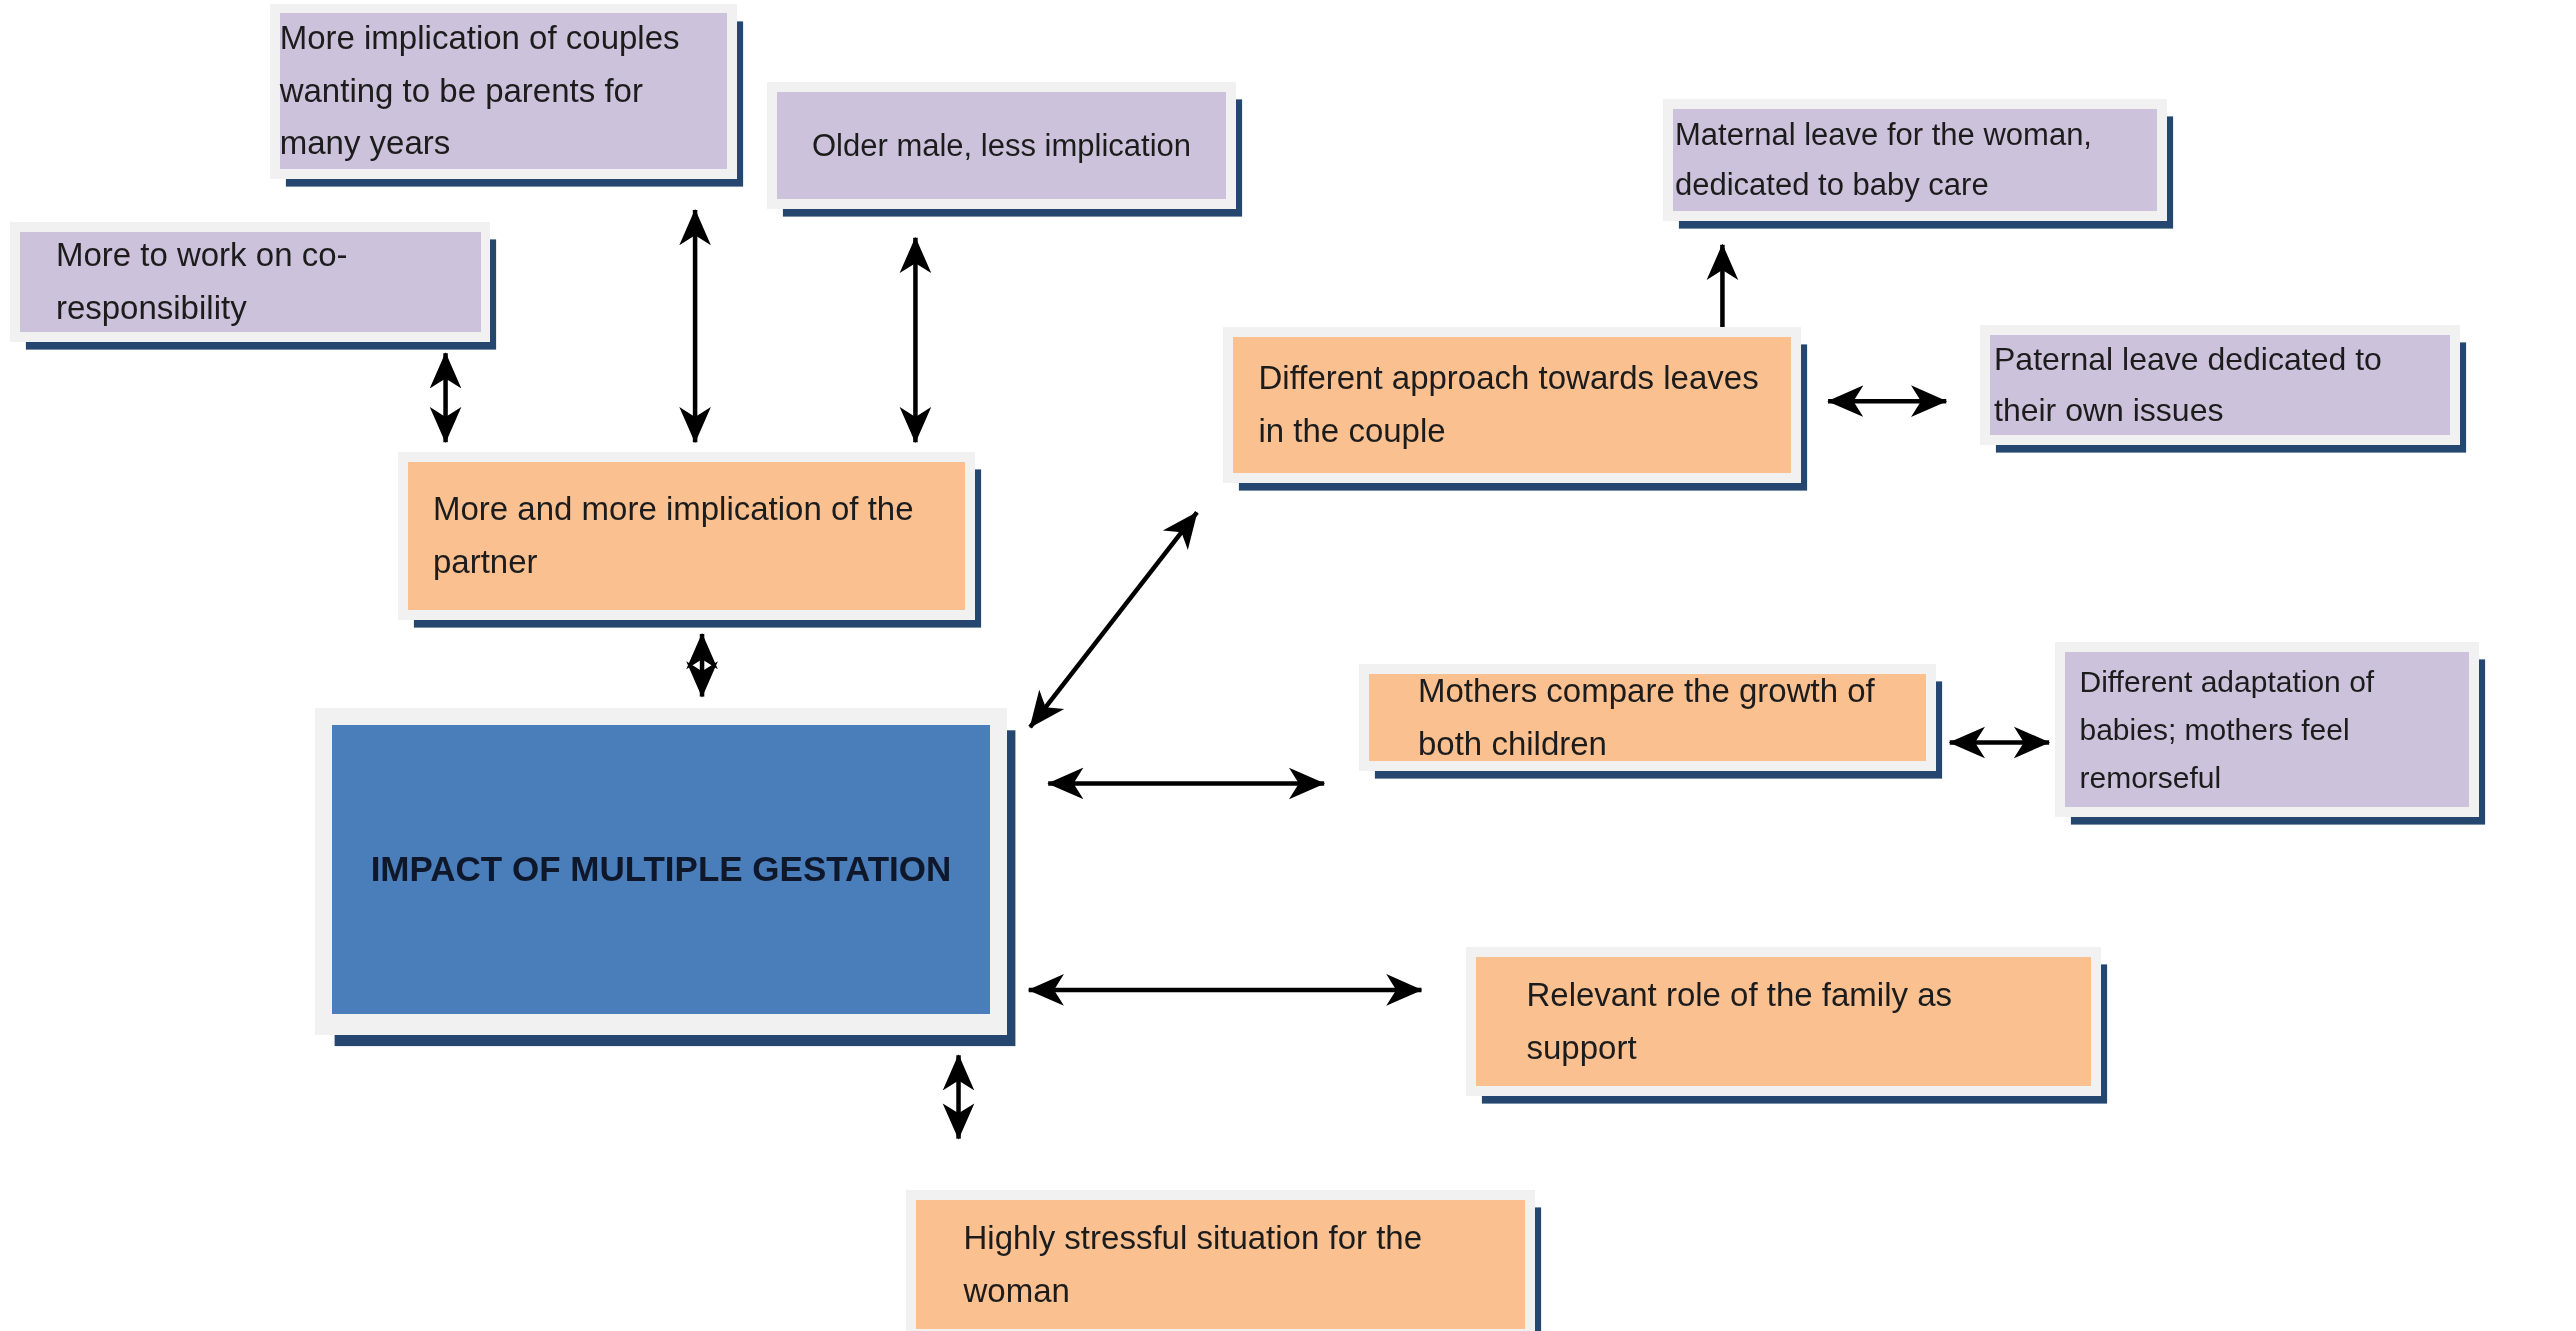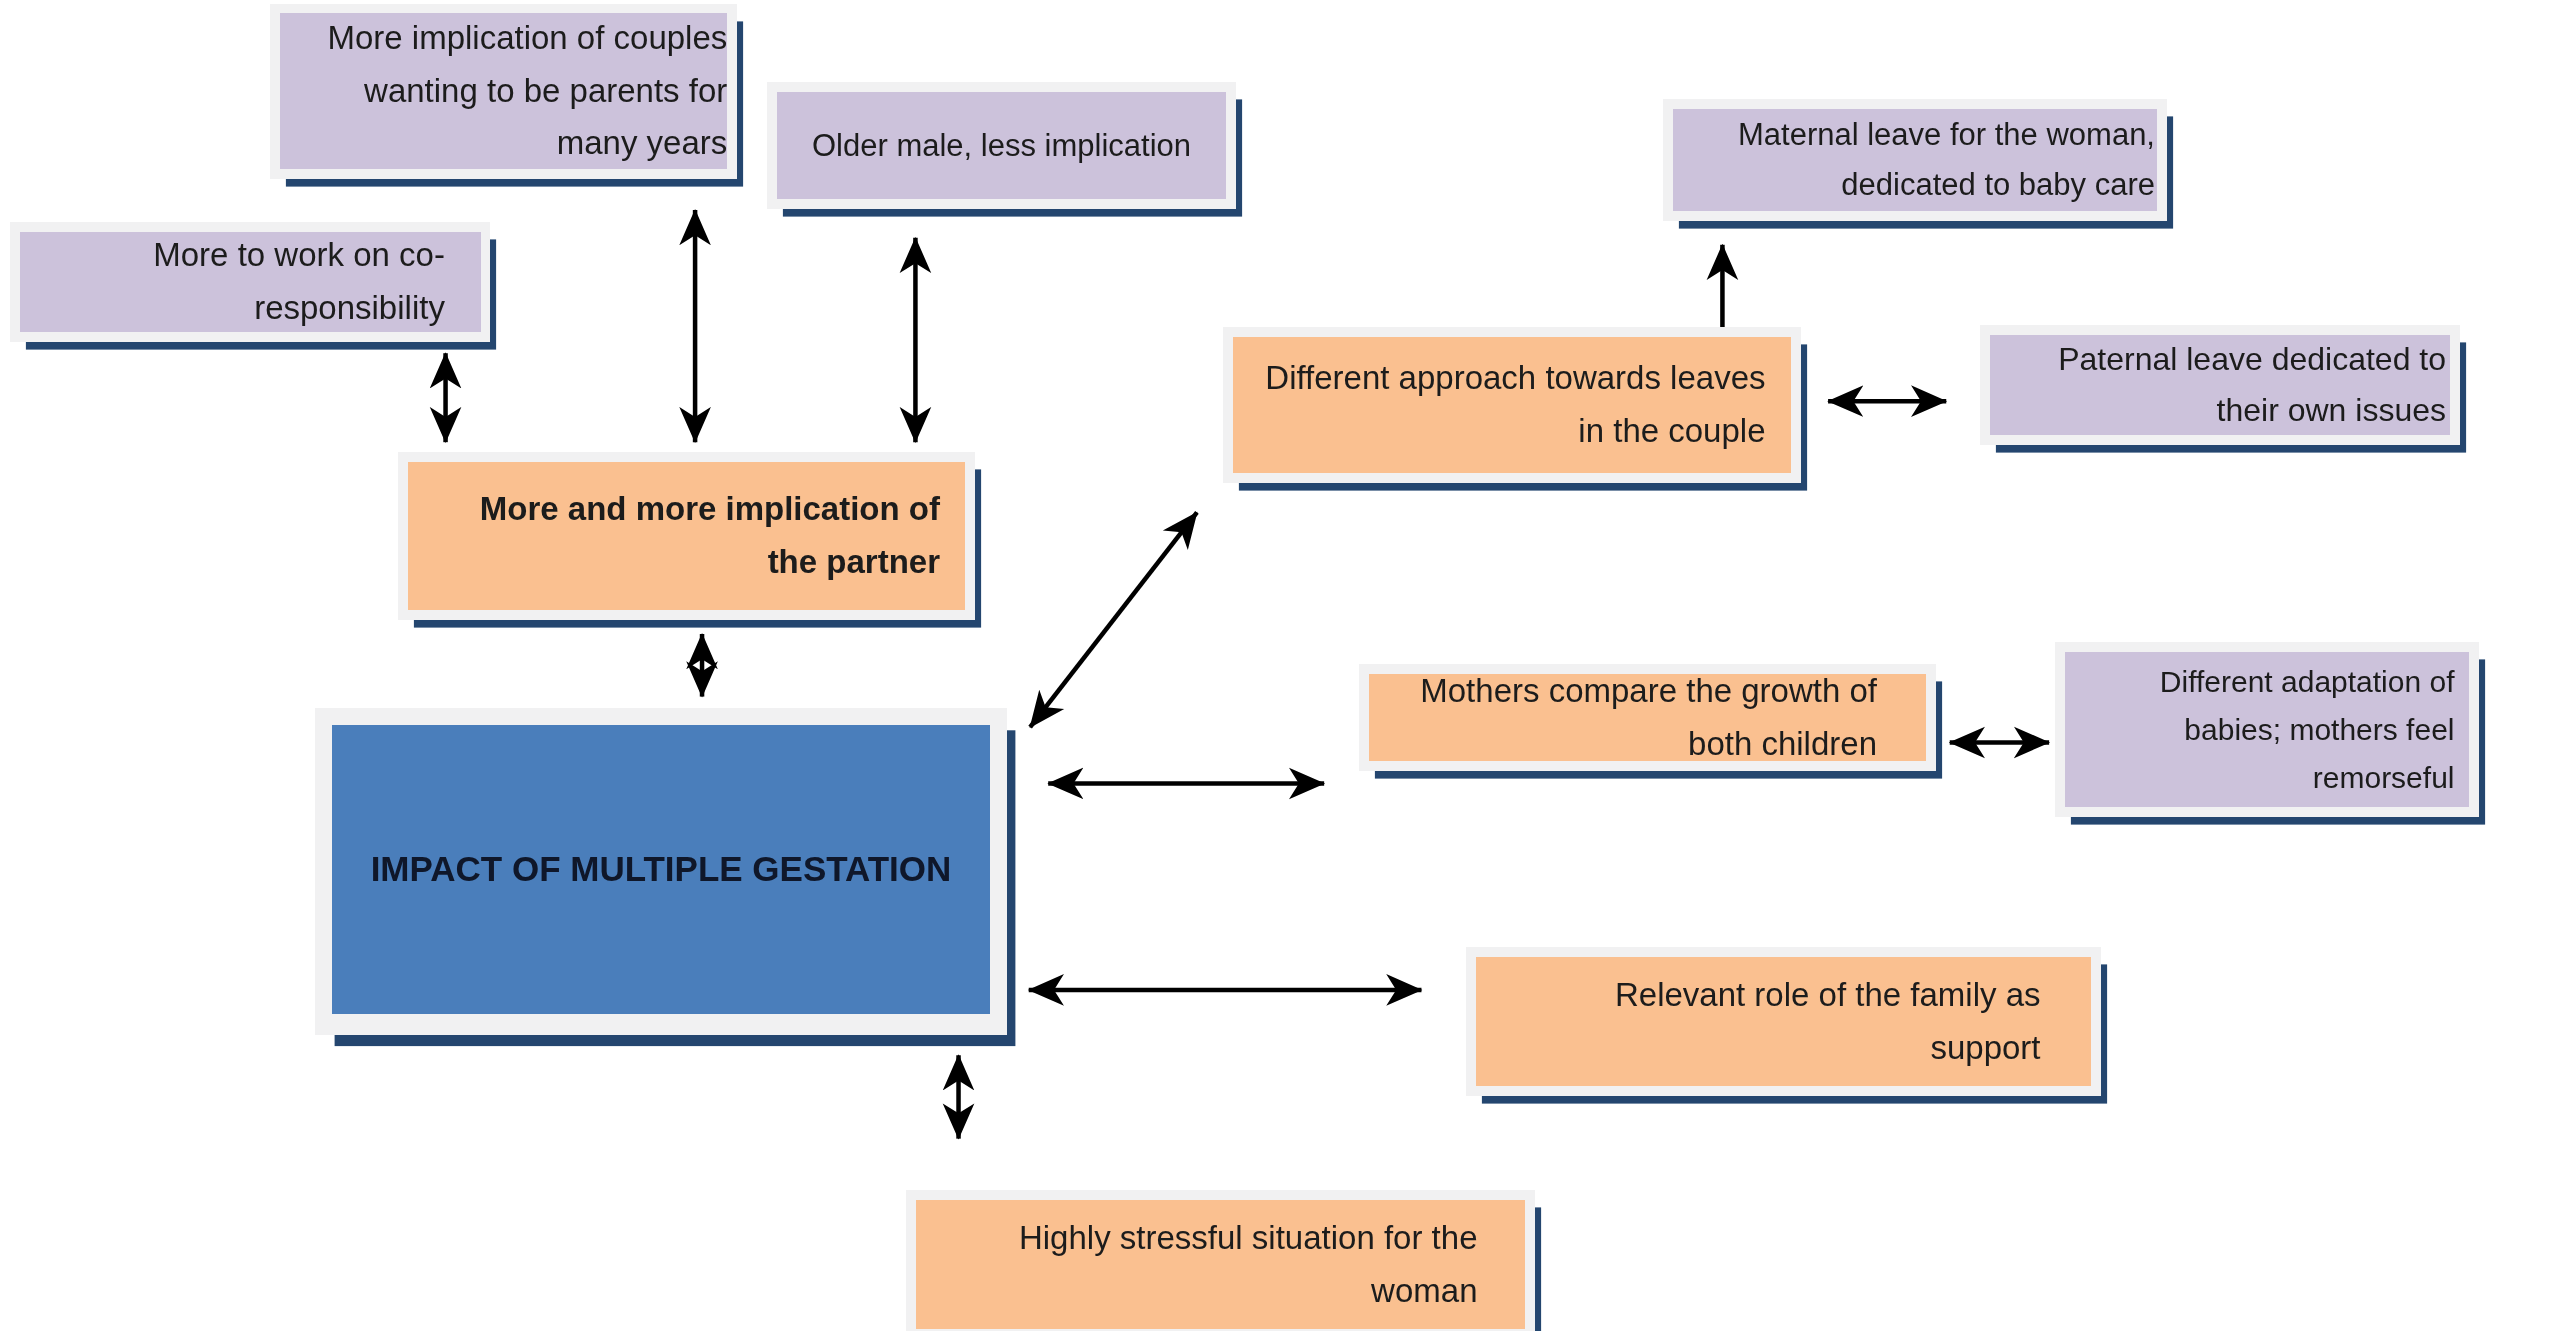--- a/index.html
+++ b/index.html
@@ -22,21 +22,21 @@
     background: #f1f1f2;
     box-shadow: 11px 12.5px 0 -4.9px #24466f;
     display: flex;
   }
   .node-inner {
     flex: 1;
     margin: 9.7px;
     display: flex;
     align-items: center;
     justify-content: center;
-    text-align: right;
+    text-align: left;
     color: #1c1c1c;
   }
   .txt { line-height: 1.6; font-size: 33px; }
   .purple .node-inner { background: #ccc2db; }
   .orange .node-inner { background: #fac090; }
   .blue   .node-inner { background: #4a7ebb; margin: 16.7px; margin-bottom: 21px; }
 
   
   #n0  { left: 270px;  top: 3.5px;    width: 467px; height: 175px; }
   #n1  { left: 767px; top: 82px;  width: 469px; height: 127px; }
@@ -49,21 +49,21 @@
   #n7  { left: 1980px; top: 325px;  width: 480px; height: 120px; }
   #n8  { left: 1359px; top: 664px;  width: 577px; height: 107px; }
   #n9  { left: 2055px; top: 642px;  width: 424px; height: 175px; }
   #n10 { left: 1466px; top: 947px; width: 635px; height: 149px; }
   #n11 { left: 906px; top: 1155px; width: 629px; height: 149px; margin-top: 35px; }
 
   
   #n0  .txt { max-width: 459px; }
   #n1  .txt { white-space: nowrap; font-size: 31px; }
   #n2  .txt { max-width: 389px; }
-  #n3  .txt { max-width: 507px; font-weight: bold; }
+  #n3  .txt { max-width: 507px; }
   #n4  .txt { white-space: nowrap; font-size: 35px; font-weight: bold; color: #0f172a; }
   #n5  .txt { max-width: 507px; }
   #n6  .txt { max-width: 480px; font-size: 31px; }
   #n7  .txt { max-width: 452px; font-size: 32px; }
   #n8  .txt { max-width: 459px; }
   #n9  .txt { max-width: 375px; font-size: 30px; }
   #n10 .txt { max-width: 514px; }
   #n11 .txt { max-width: 514px; }
 
   .edge { stroke: #000000; stroke-width: 6.5px; }

